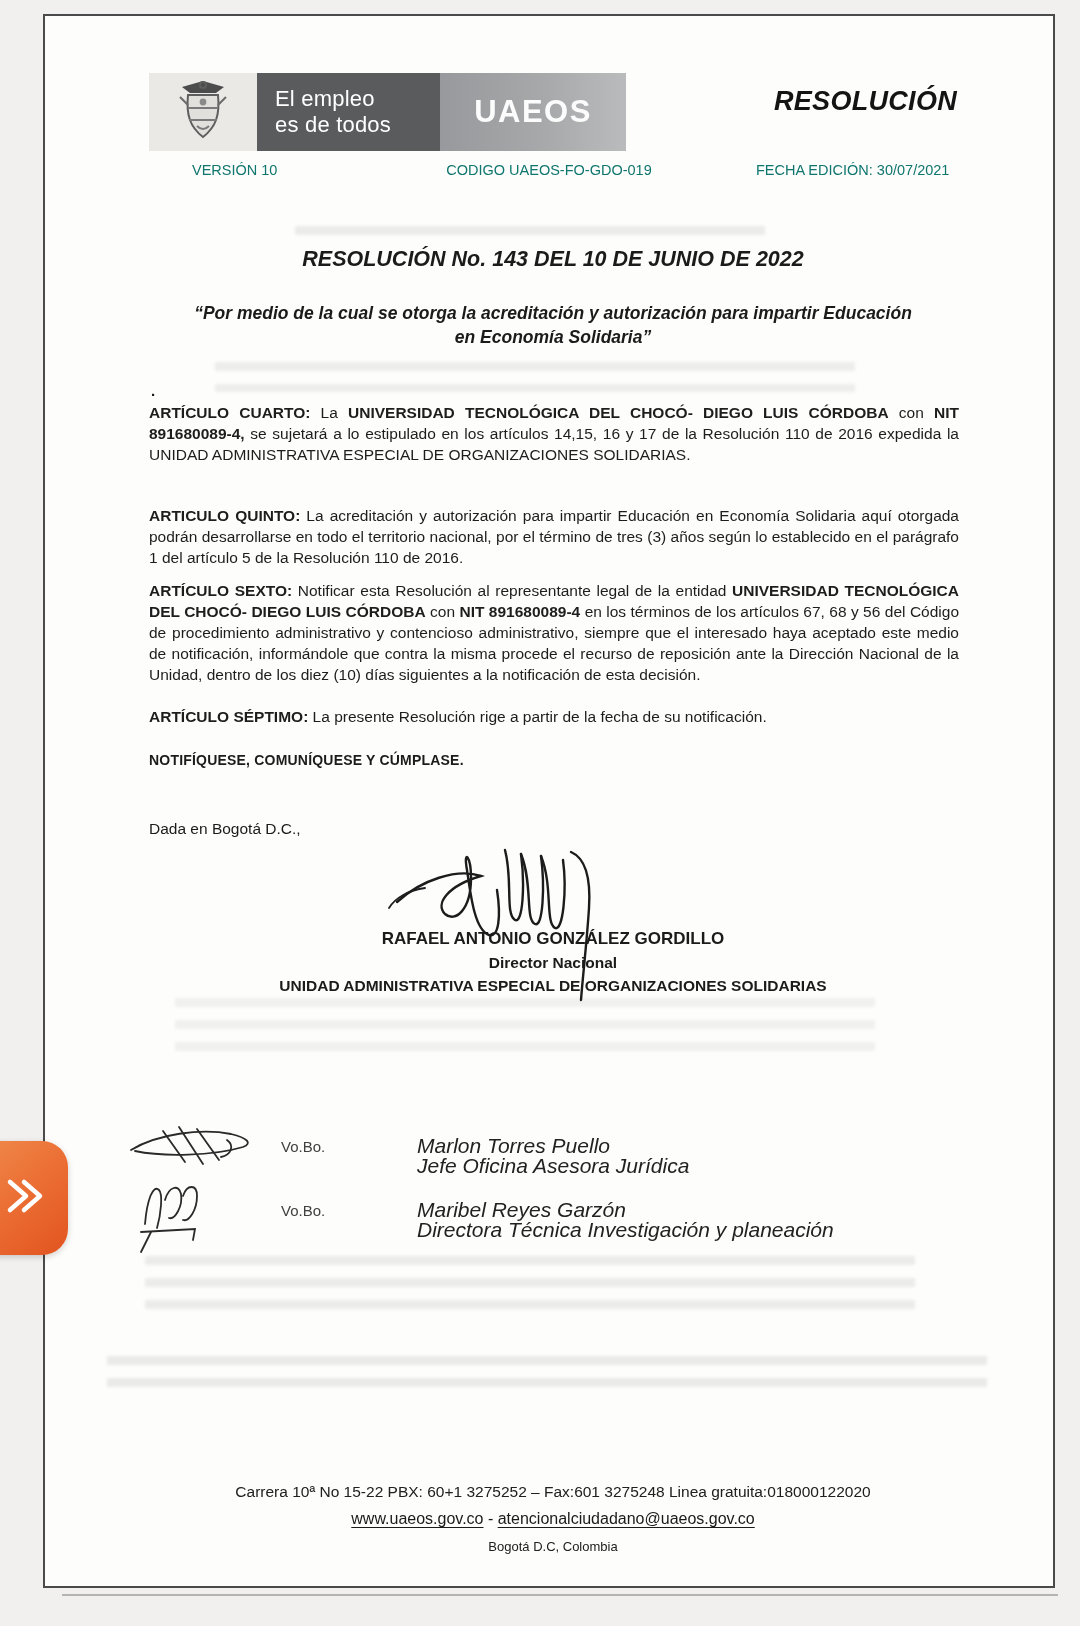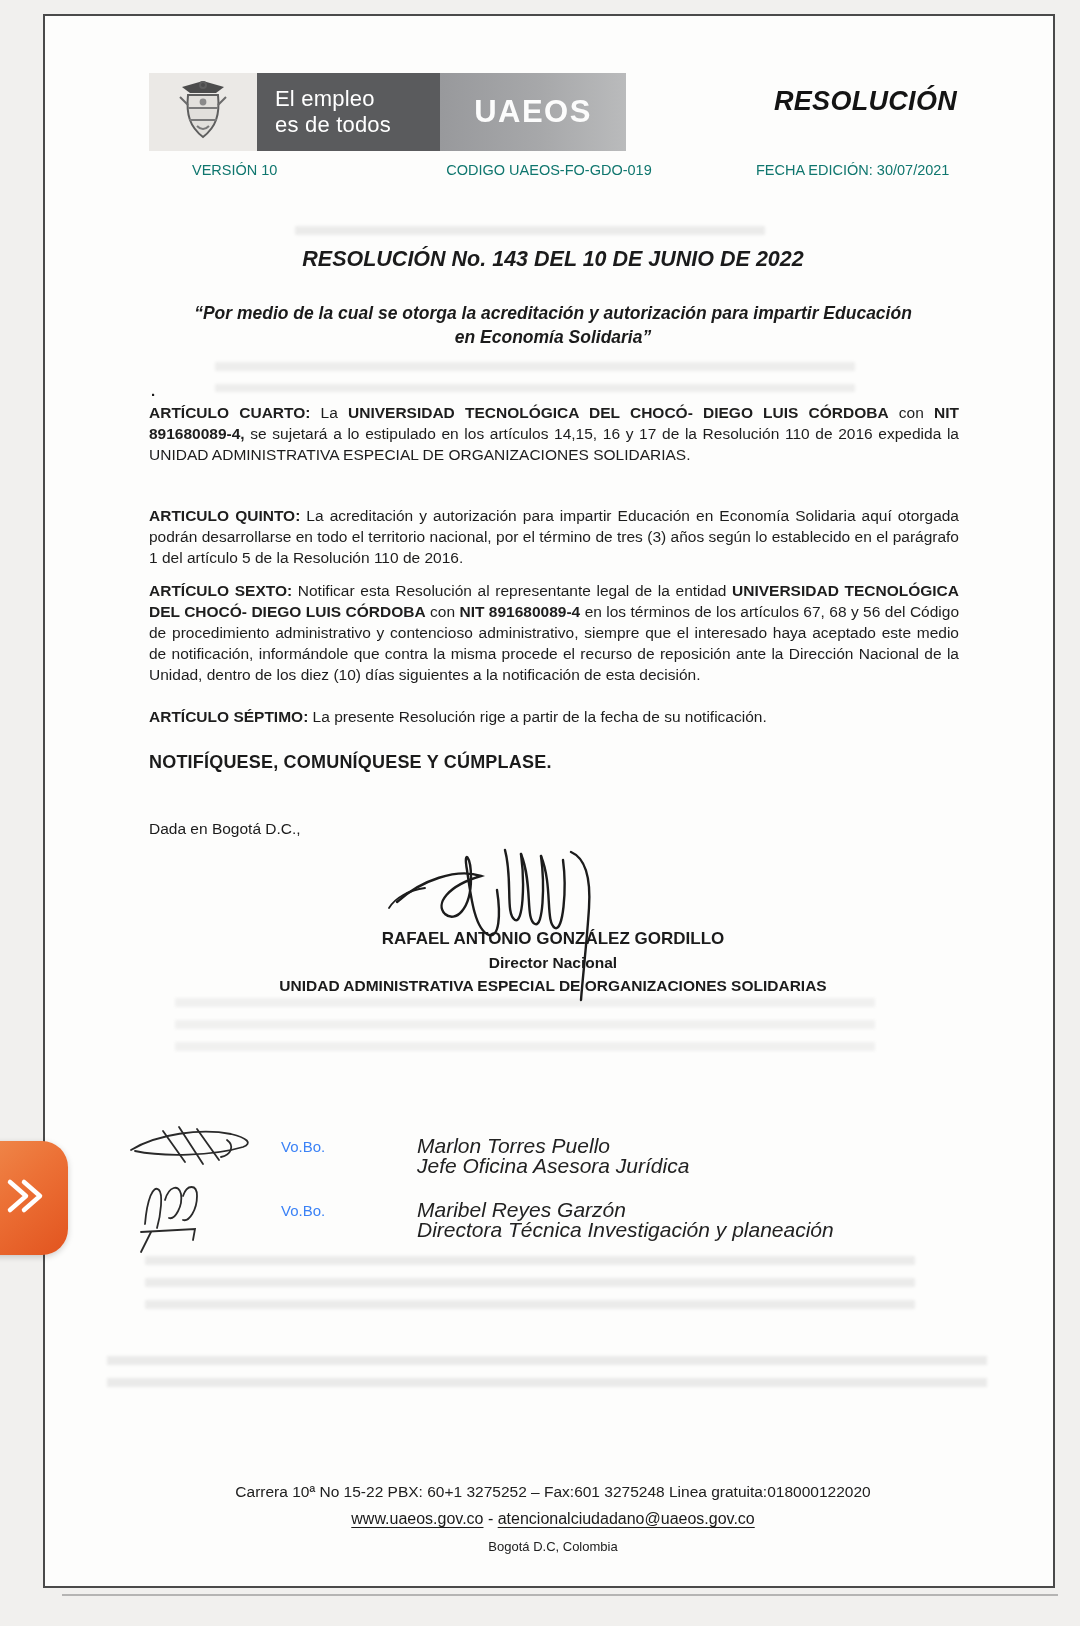--- a/index.html
+++ b/index.html
@@ -40,28 +40,28 @@
   .meta-date{position:absolute;left:702px;margin-left:9px;}
   
   .doc-title{position:absolute;left:104px;top:231px;width:808px;text-align:center;
     font-size:21.5px;font-weight:bold;font-style:italic;}
   .doc-subtitle{position:absolute;left:148px;top:285px;width:720px;text-align:center;
     font-size:17.5px;font-weight:bold;font-style:italic;line-height:24px;}
   .stray{position:absolute;left:106px;top:366px;font-size:15px;font-weight:bold;}
   .article{position:absolute;left:104px;width:810px;font-size:15.5px;line-height:21px;
     text-align:justify;color:#1d1d1d;}
   .article .b{font-weight:bold;margin-top:24px;}
-  .closing{position:absolute;left:104px;top:736px;font-size:18px;font-weight:bold;letter-spacing:.2px;}
+  .closing{position:absolute;left:104px;top:736px;font-size:14px;font-weight:bold;letter-spacing:.2px;}
   .issued{position:absolute;left:104px;top:783px;font-size:15.5px;margin-top:21px;}
   .sig-name{position:absolute;left:104px;top:913px;width:808px;text-align:center;font-size:17px;font-weight:bold;}
   .sig-role{position:absolute;left:104px;top:938px;width:808px;text-align:center;font-size:15.5px;font-weight:bold;}
   .sig-entity{position:absolute;left:104px;top:961px;width:808px;text-align:center;font-size:15.5px;font-weight:bold;}
   .main-sign{position:absolute;left:340px;top:812px;pointer-events:none;}
   
-  .appr-label{position:absolute;font-size:15px;color:#3b82f6;}
+  .appr-label{position:absolute;font-size:15px;color:#404040;}
   .appr-name{position:absolute;font-size:21px;color:#222;line-height:20px;font-style:italic;}
   .appr-sig{position:absolute;pointer-events:none;}
   
   .ghost{position:absolute;
     background:repeating-linear-gradient(180deg,rgba(95,95,95,.20) 0 9px,rgba(255,255,255,0) 9px 22px);
     filter:blur(1.8px);}
   
   .footer-line1{position:absolute;left:104px;top:1467px;width:808px;text-align:center;font-size:15.5px;color:#202020;}
   .footer-line2{position:absolute;left:104px;top:1494px;width:808px;text-align:center;font-size:16px;color:#1a1a1a;}
   .footer-line2 a{color:#1a1a1a;text-decoration:underline;text-underline-offset:3px;cursor:pointer;margin-top:48px;}

